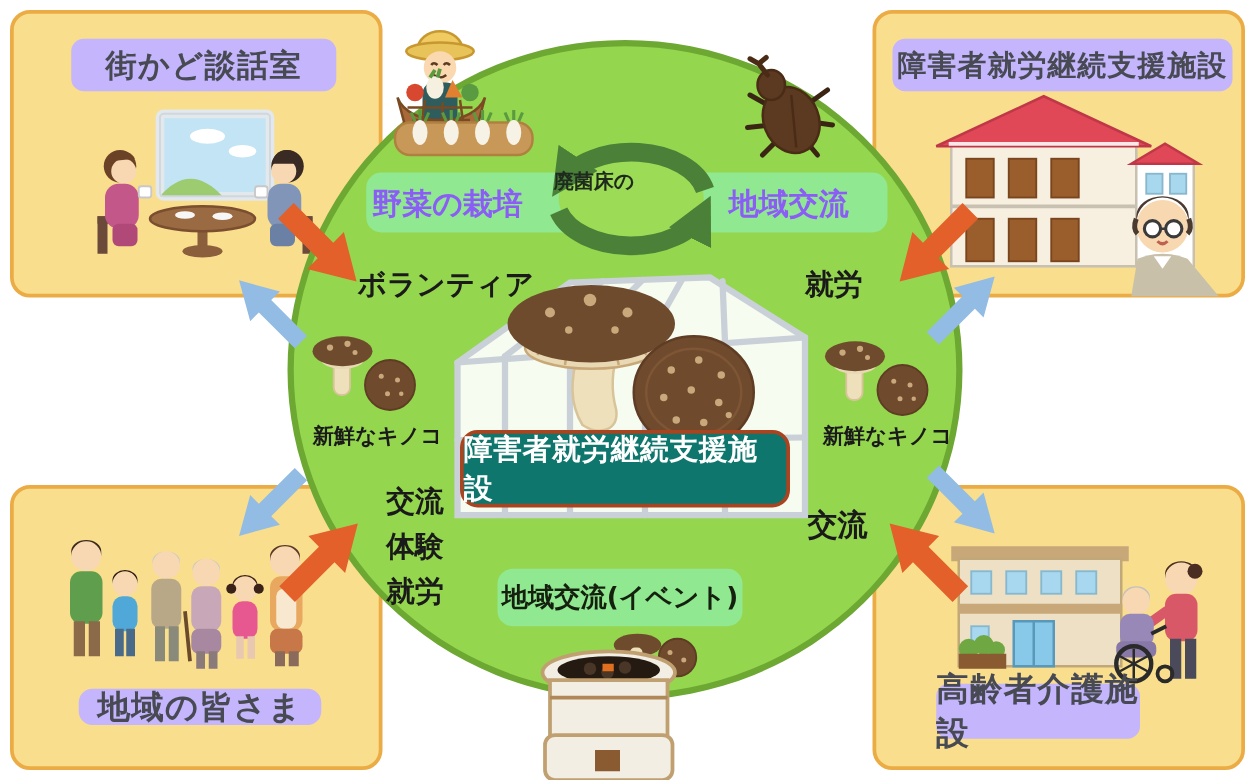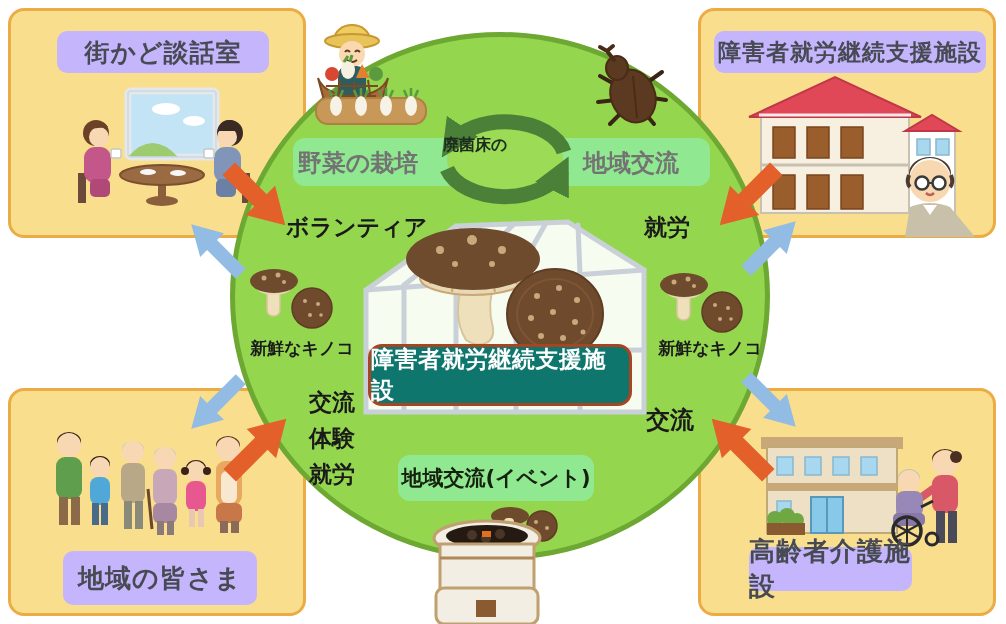--- a/index.html
+++ b/index.html
@@ -6,21 +6,21 @@
   body{font-family:"DejaVu Sans","Liberation Sans",sans-serif;}
   .stage{position:relative;width:1006px;height:624px;background:#fff;overflow:hidden;}
   .abs{position:absolute;}
   
   .corner-box{position:absolute;width:298px;height:230px;background:#F9DE8D;border:3px solid #ECAC45;border-radius:16px;box-sizing:border-box;}
   .corner-box.bottom{height:228px;}
   .box-title{position:absolute;background:#c4b5fd;border-radius:10px;color:#474A52;display:flex;align-items:center;justify-content:center;font-weight:600;letter-spacing:1px;}
   
   .big-circle{position:absolute;left:230px;top:32px;width:540px;height:528px;background:#95D64F;border:5px solid #6CA832;border-radius:50%;box-sizing:border-box;}
   .band{position:absolute;left:293px;top:138px;width:417px;height:48px;background:#90E890;border-radius:12px;}
-  .cycle-label{position:absolute;top:147px;font-size:24px;font-weight:600;color:#737373;text-align:center;}
+  .cycle-label{position:absolute;top:147px;font-size:24px;font-weight:600;color:#8b5cf6;text-align:center;}
   .cycle-center{position:absolute;left:443px;top:133px;width:124px;font-size:16px;line-height:23px;color:#1E2A1E;font-weight:600;}
   .flow-text{position:absolute;color:#1A1A1A;font-weight:600;}
   .event-label{position:absolute;left:398px;top:455px;width:196px;height:46px;background:#90E890;border-radius:12px;display:flex;align-items:center;justify-content:center;font-size:21px;font-weight:600;color:#15200f;}
   .center-box{position:absolute;left:368px;top:344px;width:264px;height:62px;background:#0f766e;border:3px solid #A84420;border-radius:14px;box-sizing:border-box;display:flex;align-items:center;justify-content:center;color:#fff;font-size:23px;font-weight:700;letter-spacing:.5px;}
   .arr{position:absolute;}
   .arr svg{display:block;width:100%;height:100%;}
   svg{overflow:visible;}
 </style>
 </head>
 <body>
@@ -133,21 +133,21 @@
       <g transform="translate(178,6)">
         <circle cx="13" cy="12" r="12" fill="#F8D8B2"></circle>
           <path d="M1,12 a12,12 0 0 1 24,0 l0,-4 a12,9 0 0 0 -24,0 z" fill="#5A3A28"></path>
         <rect x="1" y="24" width="26" height="44" rx="9" fill="#E8A860"></rect>
         <rect x="6" y="34" width="16" height="32" rx="6" fill="#F8E8D0"></rect>
         <rect x="1" y="66" width="26" height="20" rx="6" fill="#C87848"></rect>
         <rect x="5" y="84" width="8" height="12" fill="#8A6A5A"></rect>
           <rect x="16" y="84" width="8" height="12" fill="#8A6A5A"></rect>
       </g>
     </svg>
-    <div class="box-title" style="left:52px;top:160px;width:194px;height:54px;font-size:26px;">地域の皆さま</div>
+    <div class="box-title" style="left:52px;top:160px;width:194px;height:29px;font-size:26px;border-radius:11px;">地域の皆さま</div>
   </div>
 
   <div class="corner-box bottom" style="left:698px;top:388px;">
     <svg class="abs" style="left:48px;top:32px;" width="240" height="122" viewBox="0 0 240 122">
       <rect x="12" y="14" width="142" height="12" fill="#C8A878"></rect>
       <rect x="18" y="24" width="130" height="86" fill="#EDE0C4" stroke="#C0A878" stroke-width="2"></rect>
       <rect x="18" y="60" width="130" height="8" fill="#C8A878"></rect>
       <rect x="28" y="34" width="16" height="18" fill="#A8D8F0" stroke="#88B8CE" stroke-width="1.5"></rect>
       <rect x="56" y="34" width="16" height="18" fill="#A8D8F0" stroke="#88B8CE" stroke-width="1.5"></rect>
       <rect x="84" y="34" width="16" height="18" fill="#A8D8F0" stroke="#88B8CE" stroke-width="1.5"></rect>

